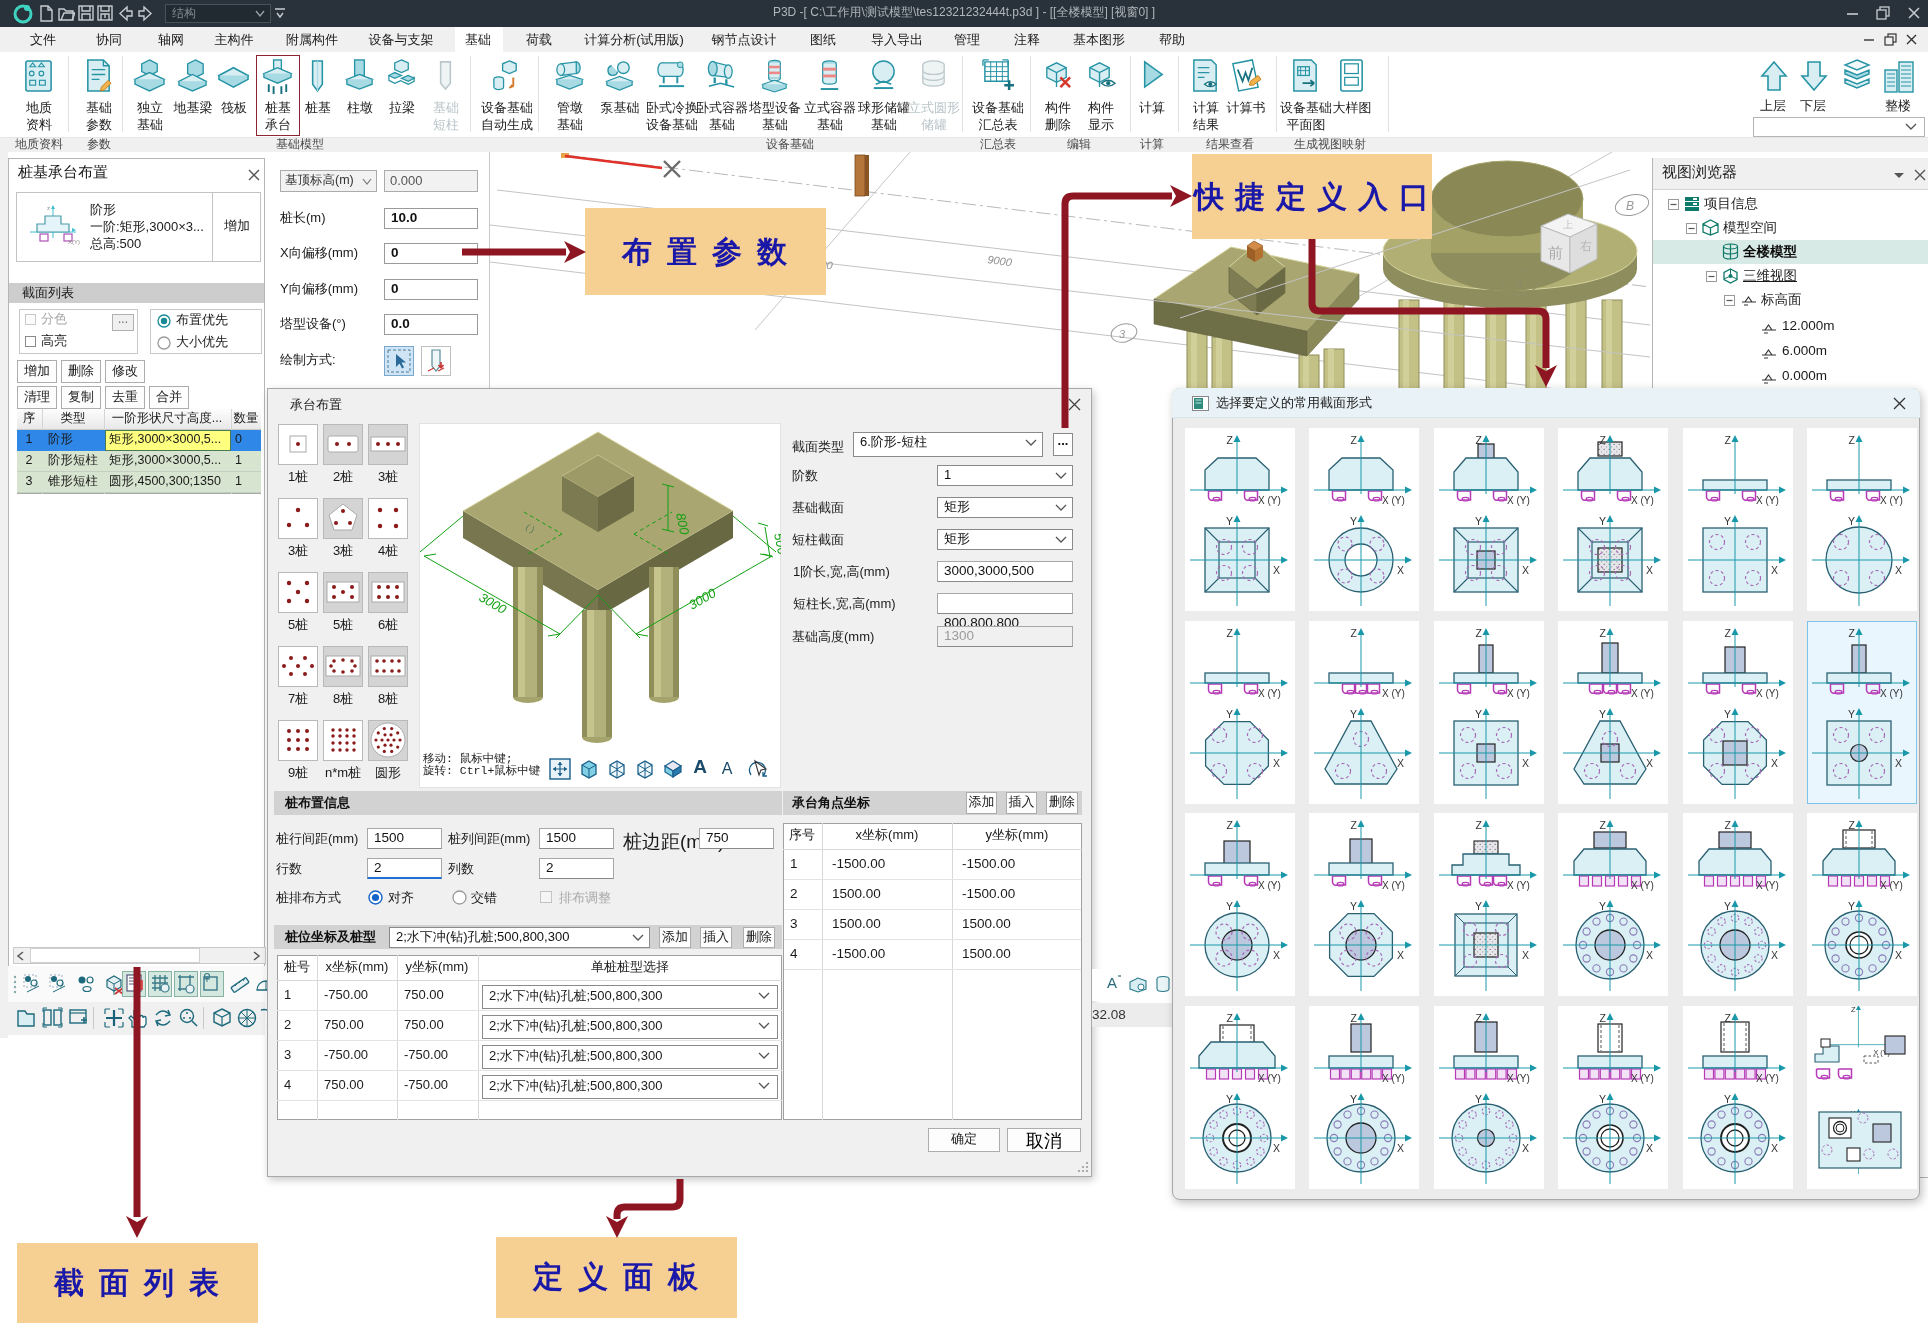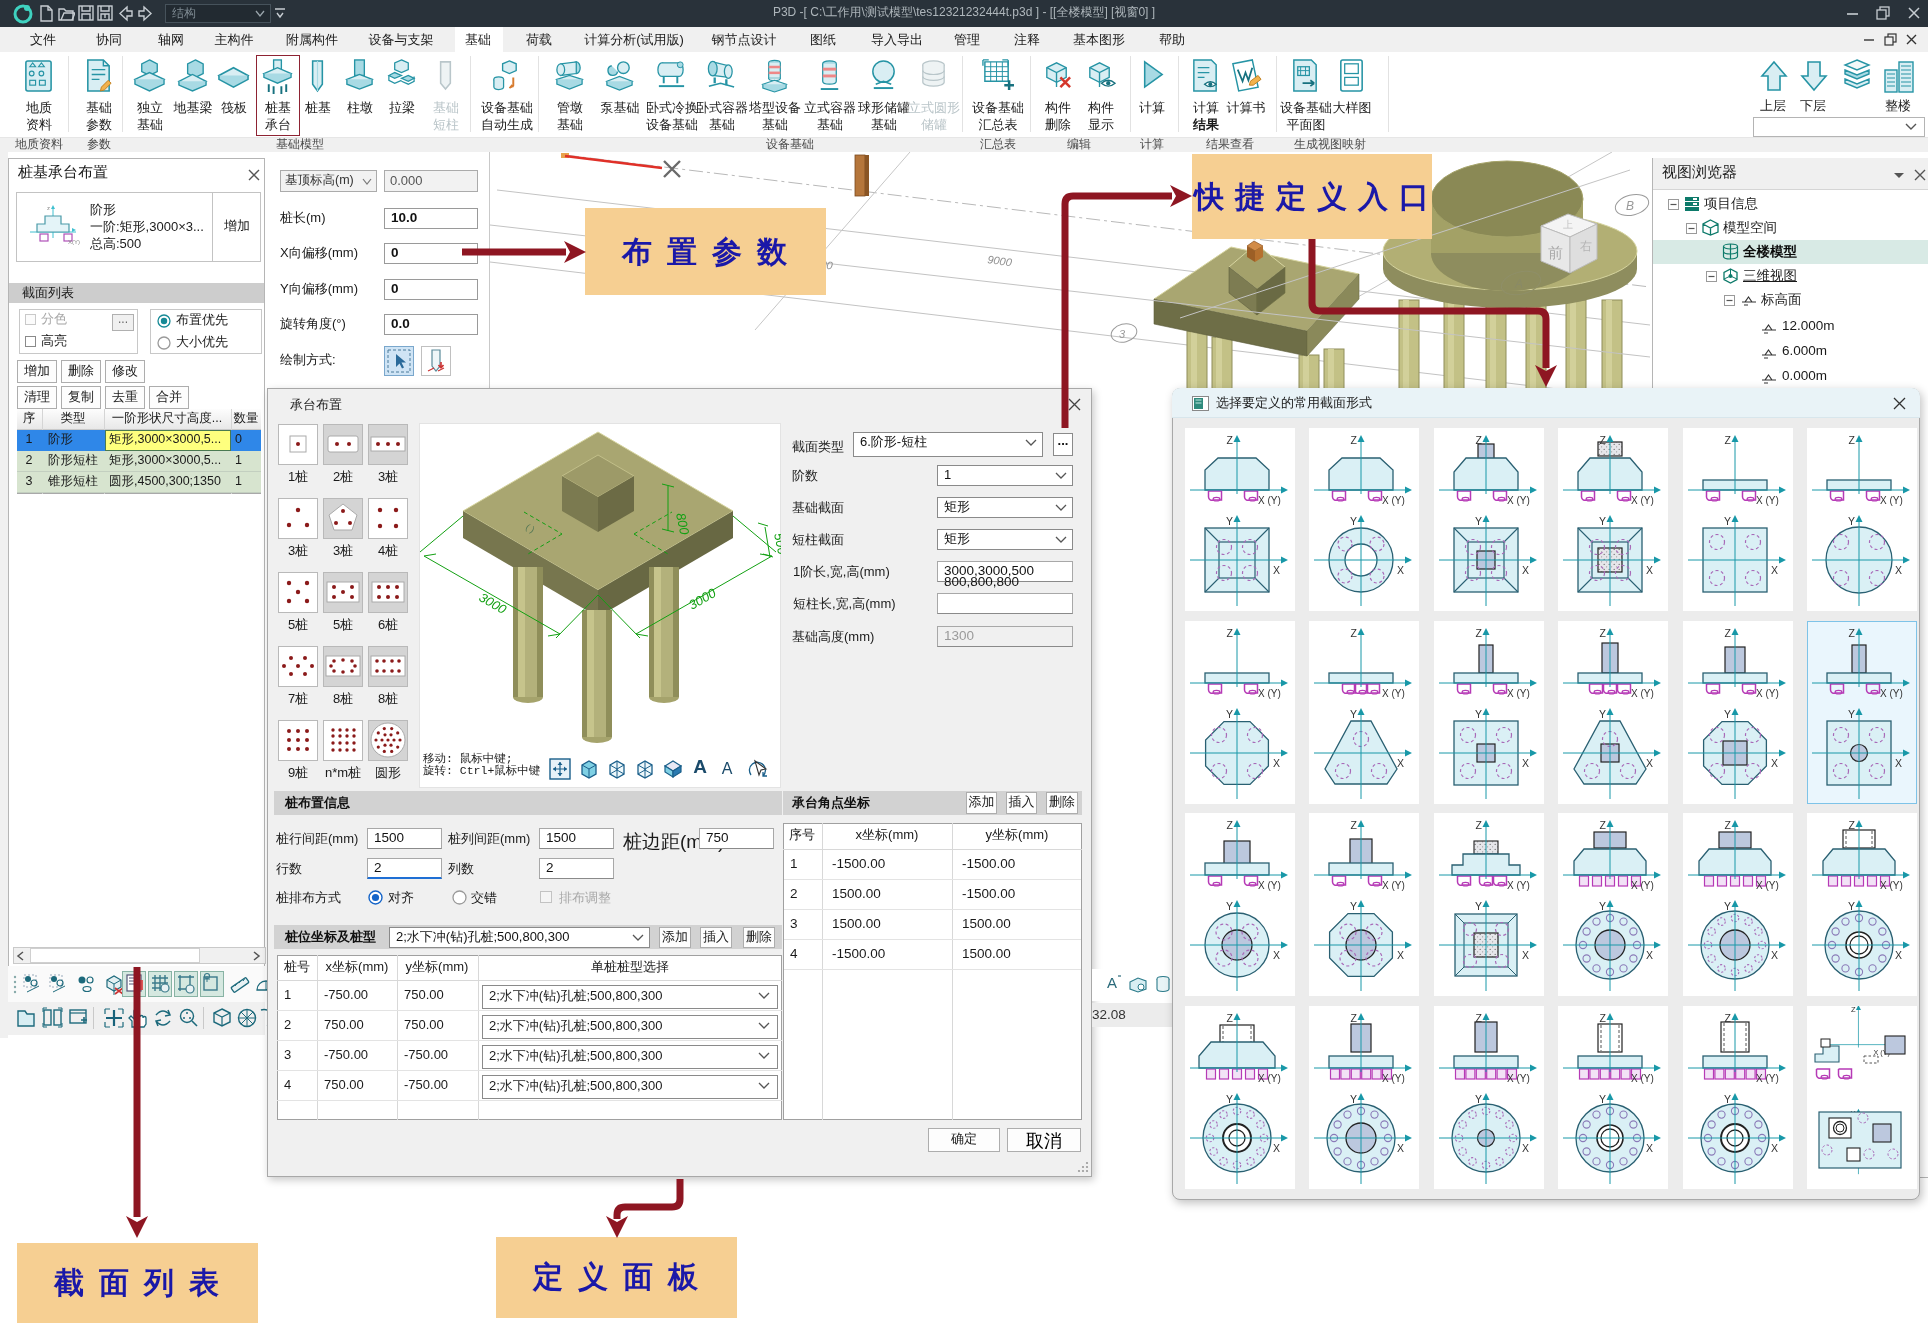--- a/index.html
+++ b/index.html
@@ -303,21 +303,21 @@
     <div style="position:absolute;left:1152px;top:101px;font-size:13px;color:#1a1a1a;font-weight:400;white-space:nowrap;line-height:1.1;transform:translateX(-50%);">计算</div>
     <svg style="position:absolute;left:1189px;top:58px;" width="34" height="37" viewBox="0 0 34 37">
       <g transform="scale(.97)">
         <path d="M5 2 h18 l5 5 v27 h-23 z" fill="#d9eef3" stroke="#2694a5" stroke-width="1.5"></path>
         <path d="M9 10 h12 M9 15 h12 M9 20 h7" stroke="#2694a5" stroke-width="1.3"></path>
         <path d="M16 27 q6 -5 12 0 q-6 5 -12 0 z" fill="#fff" stroke="#17717f" stroke-width="1.3"></path>
         <circle cx="22" cy="27" r="2" fill="#17717f"></circle>
       </g>
     </svg>
     <div style="position:absolute;left:1206px;top:101px;font-size:13px;color:#1a1a1a;font-weight:400;white-space:nowrap;line-height:1.1;transform:translateX(-50%);">计算</div>
-    <div style="position:absolute;left:1206px;top:118px;font-size:13px;color:#1a1a1a;font-weight:700;white-space:nowrap;line-height:1.1;transform:translateX(-50%);">结果</div>
+    <div style="position:absolute;left:1206px;top:118px;font-size:13px;color:#1a1a1a;font-weight:400;white-space:nowrap;line-height:1.1;transform:translateX(-50%);">结果</div>
     <svg style="position:absolute;left:1229px;top:58px;" width="34" height="37" viewBox="0 0 34 37">
       <g transform="scale(.97)">
         <path d="M4 6 l20 -4 l6 28 l-20 4 z" fill="#fff" stroke="#2694a5" stroke-width="1.5"></path>
         <path d="M9 12 l5 12 l3 -9 l3 8 l4 -13" fill="none" stroke="#17717f" stroke-width="1.8"></path>
         <path d="M22 24 l8 -6 l3 4 l-8 6 l-4 0 z" fill="#f2b24c" stroke="#c07f1f" stroke-width="1"></path>
       </g>
     </svg>
     <div style="position:absolute;left:1246px;top:101px;font-size:13px;color:#1a1a1a;font-weight:400;white-space:nowrap;line-height:1.1;transform:translateX(-50%);">计算书</div>
     <svg style="position:absolute;left:1289px;top:58px;" width="34" height="37" viewBox="0 0 34 37">
       <g transform="scale(.97)">
@@ -651,21 +651,21 @@
     <div style="position:absolute;left:390px;top:174px;font-size:13px;color:#555;font-weight:400;white-space:nowrap;line-height:1.1;">0.000</div>
     <div style="position:absolute;left:280px;top:211px;font-size:13px;color:#1a1a1a;font-weight:400;white-space:nowrap;line-height:1.1;">桩长(m)</div>
     <div style="position:absolute;left:384px;top:208px;width:94px;height:21px;background:#fff;border:1px solid #9a9a9a;"></div>
     <div style="position:absolute;left:391px;top:211px;font-size:13.5px;color:#111;font-weight:600;white-space:nowrap;line-height:1.1;">10.0</div>
     <div style="position:absolute;left:280px;top:246px;font-size:13px;color:#1a1a1a;font-weight:400;white-space:nowrap;line-height:1.1;">X向偏移(mm)</div>
     <div style="position:absolute;left:384px;top:243px;width:94px;height:21px;background:#fff;border:1px solid #9a9a9a;"></div>
     <div style="position:absolute;left:391px;top:246px;font-size:13.5px;color:#111;font-weight:600;white-space:nowrap;line-height:1.1;">0</div>
     <div style="position:absolute;left:280px;top:282px;font-size:13px;color:#1a1a1a;font-weight:400;white-space:nowrap;line-height:1.1;">Y向偏移(mm)</div>
     <div style="position:absolute;left:384px;top:279px;width:94px;height:21px;background:#fff;border:1px solid #9a9a9a;"></div>
     <div style="position:absolute;left:391px;top:282px;font-size:13.5px;color:#111;font-weight:600;white-space:nowrap;line-height:1.1;">0</div>
-    <div style="position:absolute;left:280px;top:317px;font-size:13px;color:#1a1a1a;font-weight:400;white-space:nowrap;line-height:1.1;">旋转角度(°)</div>
+    <div style="position:absolute;left:280px;top:317px;font-size:13px;color:#1a1a1a;font-weight:400;white-space:nowrap;line-height:1.1;">塔型设备(°)</div>
     <div style="position:absolute;left:384px;top:314px;width:94px;height:21px;background:#fff;border:1px solid #9a9a9a;"></div>
     <div style="position:absolute;left:391px;top:317px;font-size:13.5px;color:#111;font-weight:600;white-space:nowrap;line-height:1.1;">0.0</div>
     <div style="position:absolute;left:280px;top:353px;font-size:13px;color:#1a1a1a;font-weight:400;white-space:nowrap;line-height:1.1;">绘制方式:</div>
     <div style="position:absolute;left:384px;top:346px;width:30px;height:30px;background:#cfe4f5;border:1px solid #7aa7cc;"></div>
     <svg style="position:absolute;left:387px;top:349px;" width="24" height="24" viewBox="0 0 24 24">
       <rect x="1" y="1" width="22" height="22" fill="none" stroke="#4a7a9a" stroke-width="1" stroke-dasharray="3,2"></rect>
       <path d="M9 5 v13 l3.5 -3.5 l2.5 5 l2 -1 l-2.5 -5 H19 z" fill="#2a6a9a"></path>
     </svg>
     <div style="position:absolute;left:421px;top:346px;width:30px;height:30px;background:#fff;border:1px solid #c0c0c0;"></div>
     <svg style="position:absolute;left:424px;top:348px;" width="24" height="26" viewBox="0 0 24 26">
@@ -999,21 +999,21 @@
     <div style="position:absolute;left:937px;top:529px;width:136px;height:21px;background:#fff;border:1px solid #8a8a8a;"></div>
     <div style="position:absolute;left:944px;top:532px;font-size:13px;color:#111;font-weight:400;white-space:nowrap;line-height:1.1;">矩形</div>
     <svg style="position:absolute;left:1055px;top:536px;" width="12" height="9" viewBox="0 0 12 9">
       <path d="M1 1 l5 5 l5 -5" fill="none" stroke="#555" stroke-width="1.3"></path>
     </svg>
     <div style="position:absolute;left:793px;top:565px;font-size:13px;color:#1a1a1a;font-weight:400;white-space:nowrap;line-height:1.1;">1阶长,宽,高(mm)</div>
     <div style="position:absolute;left:937px;top:561px;width:136px;height:21px;background:#fff;border:1px solid #a8a8a8;border-bottom:1px solid #8a8a8a;"></div>
     <div style="position:absolute;left:944px;top:564px;font-size:13.5px;color:#111;font-weight:400;white-space:nowrap;line-height:1.1;">3000,3000,500</div>
     <div style="position:absolute;left:793px;top:597px;font-size:13px;color:#1a1a1a;font-weight:400;white-space:nowrap;line-height:1.1;">短柱长,宽,高(mm)</div>
     <div style="position:absolute;left:937px;top:593px;width:136px;height:21px;background:#fff;border:1px solid #a8a8a8;border-bottom:1px solid #8a8a8a;"></div>
-    <div style="position:absolute;left:944px;top:575px;font-size:13.5px;color:#111;font-weight:400;white-space:nowrap;line-height:1.1;">800,800,800</div>
+    <div style="position:absolute;left:944px;top:616px;font-size:13.5px;color:#111;font-weight:400;white-space:nowrap;line-height:1.1;">800,800,800</div>
     <div style="position:absolute;left:792px;top:630px;font-size:13px;color:#1a1a1a;font-weight:400;white-space:nowrap;line-height:1.1;">基础高度(mm)</div>
     <div style="position:absolute;left:937px;top:626px;width:136px;height:21px;background:#f0f0f0;border:1px solid #a8a8a8;border-bottom:1px solid #8a8a8a;"></div>
     <div style="position:absolute;left:944px;top:629px;font-size:13.5px;color:#9a9a9a;font-weight:400;white-space:nowrap;line-height:1.1;">1300</div>
     <div style="position:absolute;left:274px;top:791px;width:508px;height:24px;background:#d2d2d2;"></div>
     <div style="position:absolute;left:285px;top:796px;font-size:13px;color:#111;font-weight:700;white-space:nowrap;line-height:1.1;">桩布置信息</div>
     <div style="position:absolute;left:783px;top:791px;width:299px;height:24px;background:#d2d2d2;"></div>
     <div style="position:absolute;left:792px;top:796px;font-size:13px;color:#111;font-weight:700;white-space:nowrap;line-height:1.1;">承台角点坐标</div>
     <div style="position:absolute;left:966px;top:792px;width:31px;height:22px;background:#fdfdfd;border:1px solid #adadad;"></div>
     <div style="position:absolute;left:981.5px;top:795.0px;font-size:13px;color:#1a1a1a;font-weight:400;white-space:nowrap;line-height:1.1;transform:translateX(-50%);">添加</div>
     <div style="position:absolute;left:1006px;top:792px;width:31px;height:22px;background:#fdfdfd;border:1px solid #adadad;"></div>

